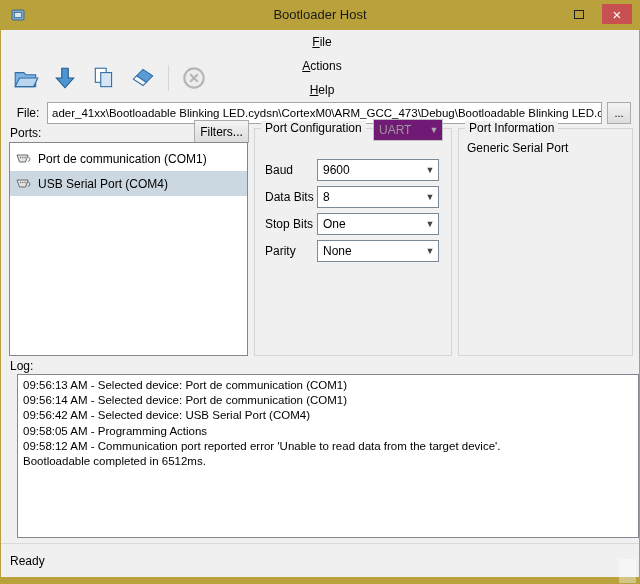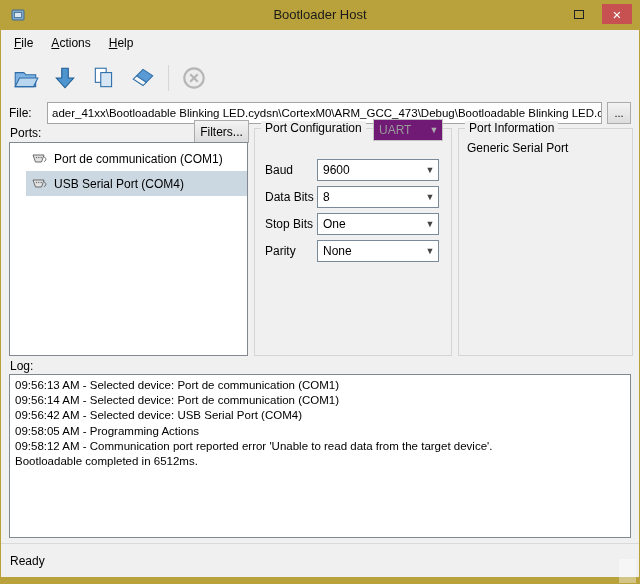--- a/index.html
+++ b/index.html
@@ -14,54 +14,54 @@
   .titlebar{position:absolute;top:0;left:0;right:0;height:30px;}
   .title{position:absolute;left:0;right:0;top:7px;text-align:center;font-size:13px;color:#1a1a1a;}
   .app-icon{position:absolute;left:10px;top:7px;width:16px;height:16px;}
   .caption-buttons{position:absolute;right:8px;top:4px;display:flex;gap:8px;align-items:center;}
   .cap-btn{width:30px;height:20px;display:flex;align-items:center;justify-content:center;cursor:default;}
   .max-glyph{width:10px;height:9px;border:1.5px solid #222;background:transparent;}
   .close-btn{background:var(--close,#C75050);color:#fff;font-size:15px;line-height:1;}
   
   .client{position:absolute;top:30px;left:1px;right:1px;bottom:7px;background:#F0F0F0;}
   
-  .menubar{position:absolute;top:0;left:0;right:0;height:26px;display:flex;align-items:center;padding-left:4px;}
+  .menubar{position:absolute;top:0;left:0;right:0;height:26px;display:flex;align-items:center;padding-left:4px;flex-direction:column;}
   .menu-item{display:inline-block;padding:5px 9px;}
   .menu-item::first-letter{text-decoration:underline;}
   
   .toolbar{position:absolute;top:26px;left:0;right:0;height:44px;display:flex;align-items:center;padding-left:8px;gap:5px;}
   .tool-btn{width:34px;height:34px;display:flex;align-items:center;justify-content:center;border:1px solid transparent;}
   .tool-btn.disabled{opacity:.9;}
   .tool-sep{width:1px;height:26px;background:#D6D6D6;margin:0 3px;}
   
   .file-row{position:absolute;top:72px;left:8px;right:8px;height:22px;display:flex;align-items:center;}
-  .file-label{width:38px;}
+  .file-label{width:38px;text-align:center;}
   .file-input{flex:1;height:22px;border:1px solid #A5A5A5;background:#fff;padding:0 4px;display:flex;align-items:center;white-space:nowrap;overflow:hidden;font-size:11.5px;}
   .browse-btn{width:24px;height:22px;margin-left:5px;border:1px solid #ABABAB;background:linear-gradient(#F3F3F3,#DDDDDD);display:flex;align-items:center;justify-content:center;font-size:11px;}
   
   .ports-label{position:absolute;top:96px;left:9px;}
   .filters-btn{position:absolute;top:90px;left:193px;width:55px;height:23px;border:1px solid #ABABAB;background:linear-gradient(#F3F3F3,#DCDCDC);display:flex;align-items:center;justify-content:center;}
-  .ports-list{position:absolute;top:112px;left:8px;width:239px;height:214px;background:#fff;border:1px solid #828790;padding-top:3px;overflow:hidden;padding-left:16px;}
+  .ports-list{position:absolute;top:112px;left:8px;width:239px;height:214px;background:#fff;border:1px solid #828790;padding-top:3px;overflow:hidden;}
   .port-item{height:25px;display:flex;align-items:center;gap:7px;padding-left:5px;font-size:12px;}
   .port-item[data-selected="true"]{background:var(--selection,#CBD8E1);}
   
   .group{position:absolute;border:1px solid #D5D5D5;}
   #group-config{top:98px;left:253px;width:198px;height:228px;}
   #group-info{top:98px;left:457px;width:175px;height:228px;text-align:center;}
   .group-title{position:absolute;top:-8px;left:6px;background:#F0F0F0;padding:0 4px;}
   .uart-combo{position:absolute;top:-10px;right:8px;width:70px;height:22px;background:#701a75;border:1px solid #C3C3C3;color:#9A9A9A;display:flex;align-items:center;justify-content:space-between;padding-left:5px;}
   .uart-combo .combo-arrow{color:#ADADAD;}
   .cfg-row{position:absolute;left:10px;right:12px;height:22px;display:flex;align-items:center;}
   .cfg-row .cfg-label{width:52px;}
   .combo{flex:1;height:22px;border:1px solid #7A8A99;background:#fff;display:flex;align-items:center;justify-content:space-between;padding-left:5px;gap:12px;}
   .combo-arrow{width:16px;text-align:center;font-size:9px;color:#444;}
   .info-content{position:absolute;top:12px;left:8px;}
   
   .log-label{position:absolute;top:329px;left:9px;}
-  .log-box{position:absolute;top:344px;left:8px;width:622px;height:164px;background:#fff;border:1px solid #828790;padding:3px 5px;font-size:11.5px;line-height:1.32;overflow:hidden;}
+  .log-box{position:absolute;top:344px;left:16px;width:622px;height:164px;background:#fff;border:1px solid #828790;padding:3px 5px;font-size:11.5px;line-height:1.32;overflow:hidden;}
   
   .statusbar{position:absolute;left:0;right:0;bottom:0;height:34px;border-top:1px solid #D9D9D9;}
   .status-text{position:absolute;left:9px;top:10px;}
   .size-grip{position:absolute;right:3px;bottom:-6px;width:17px;height:24px;background:rgba(255,255,255,.38);}
   svg{display:block;}
 </style>
 </head>
 <body>
 
 <div class="window">

